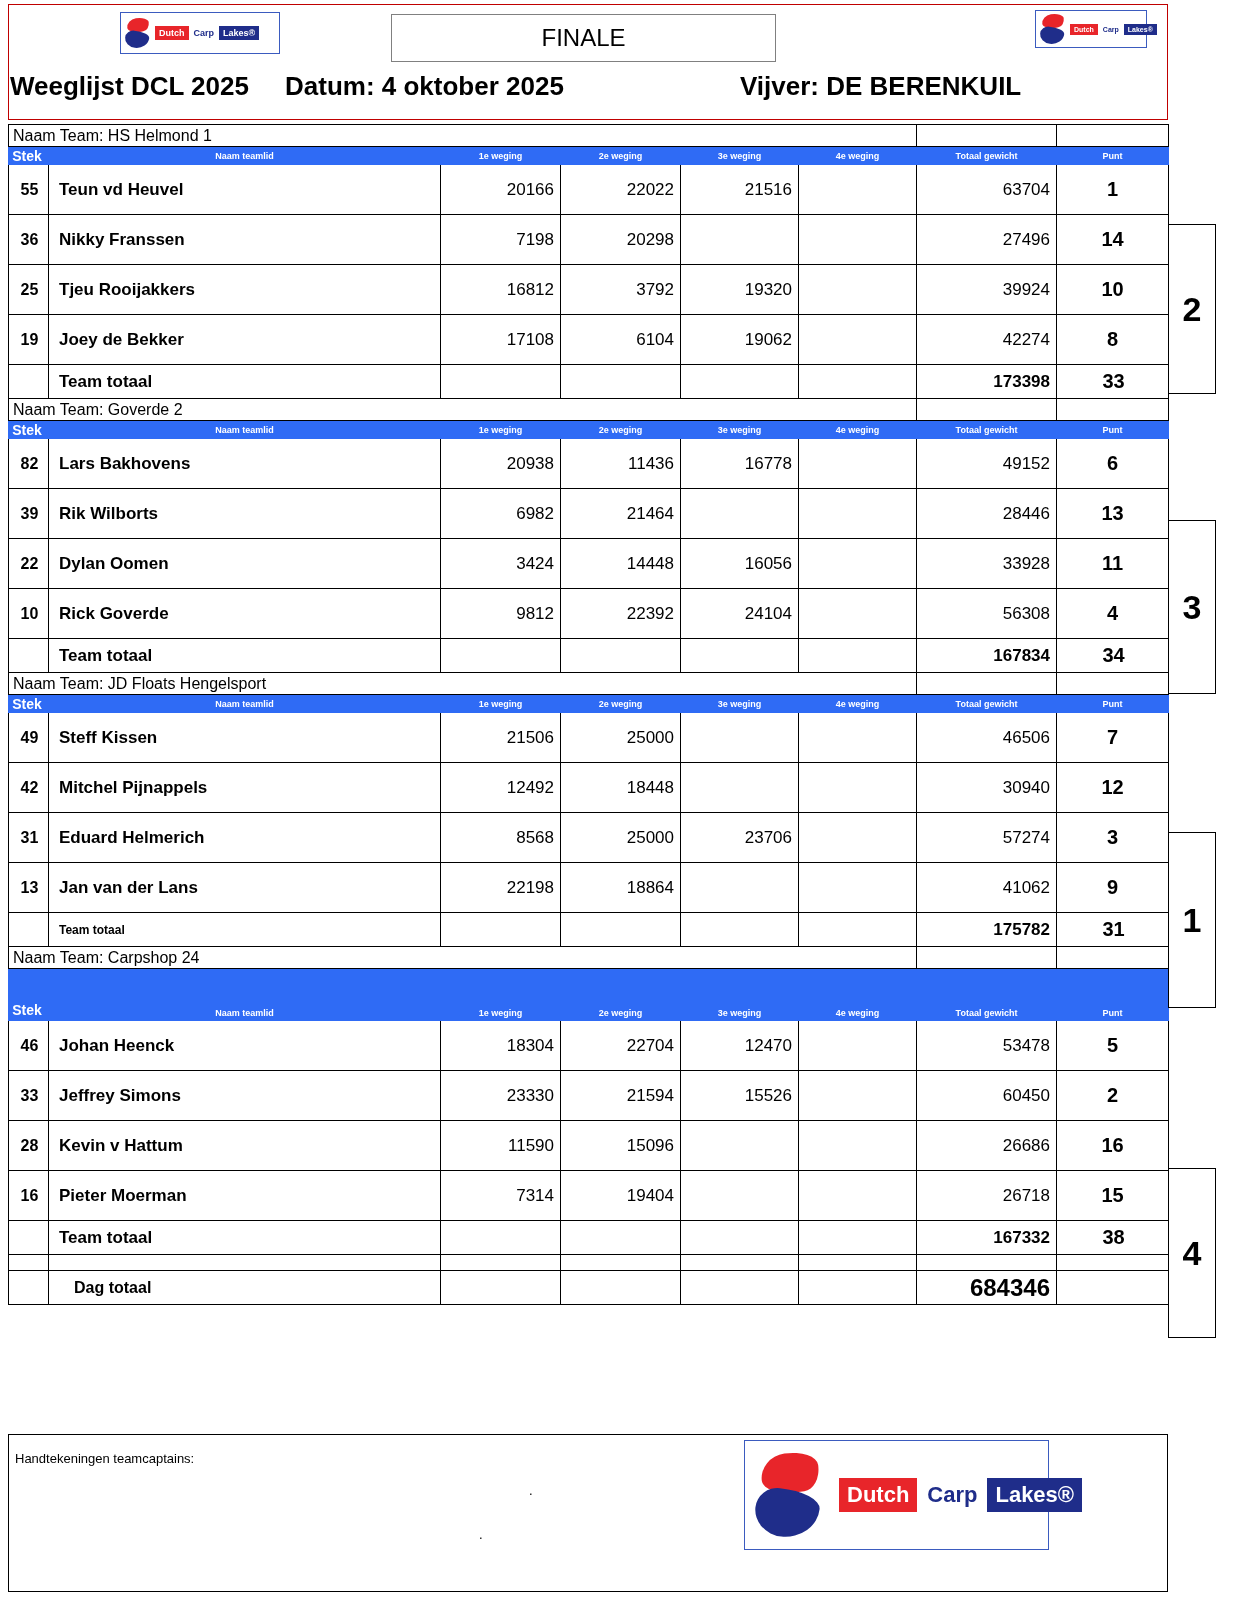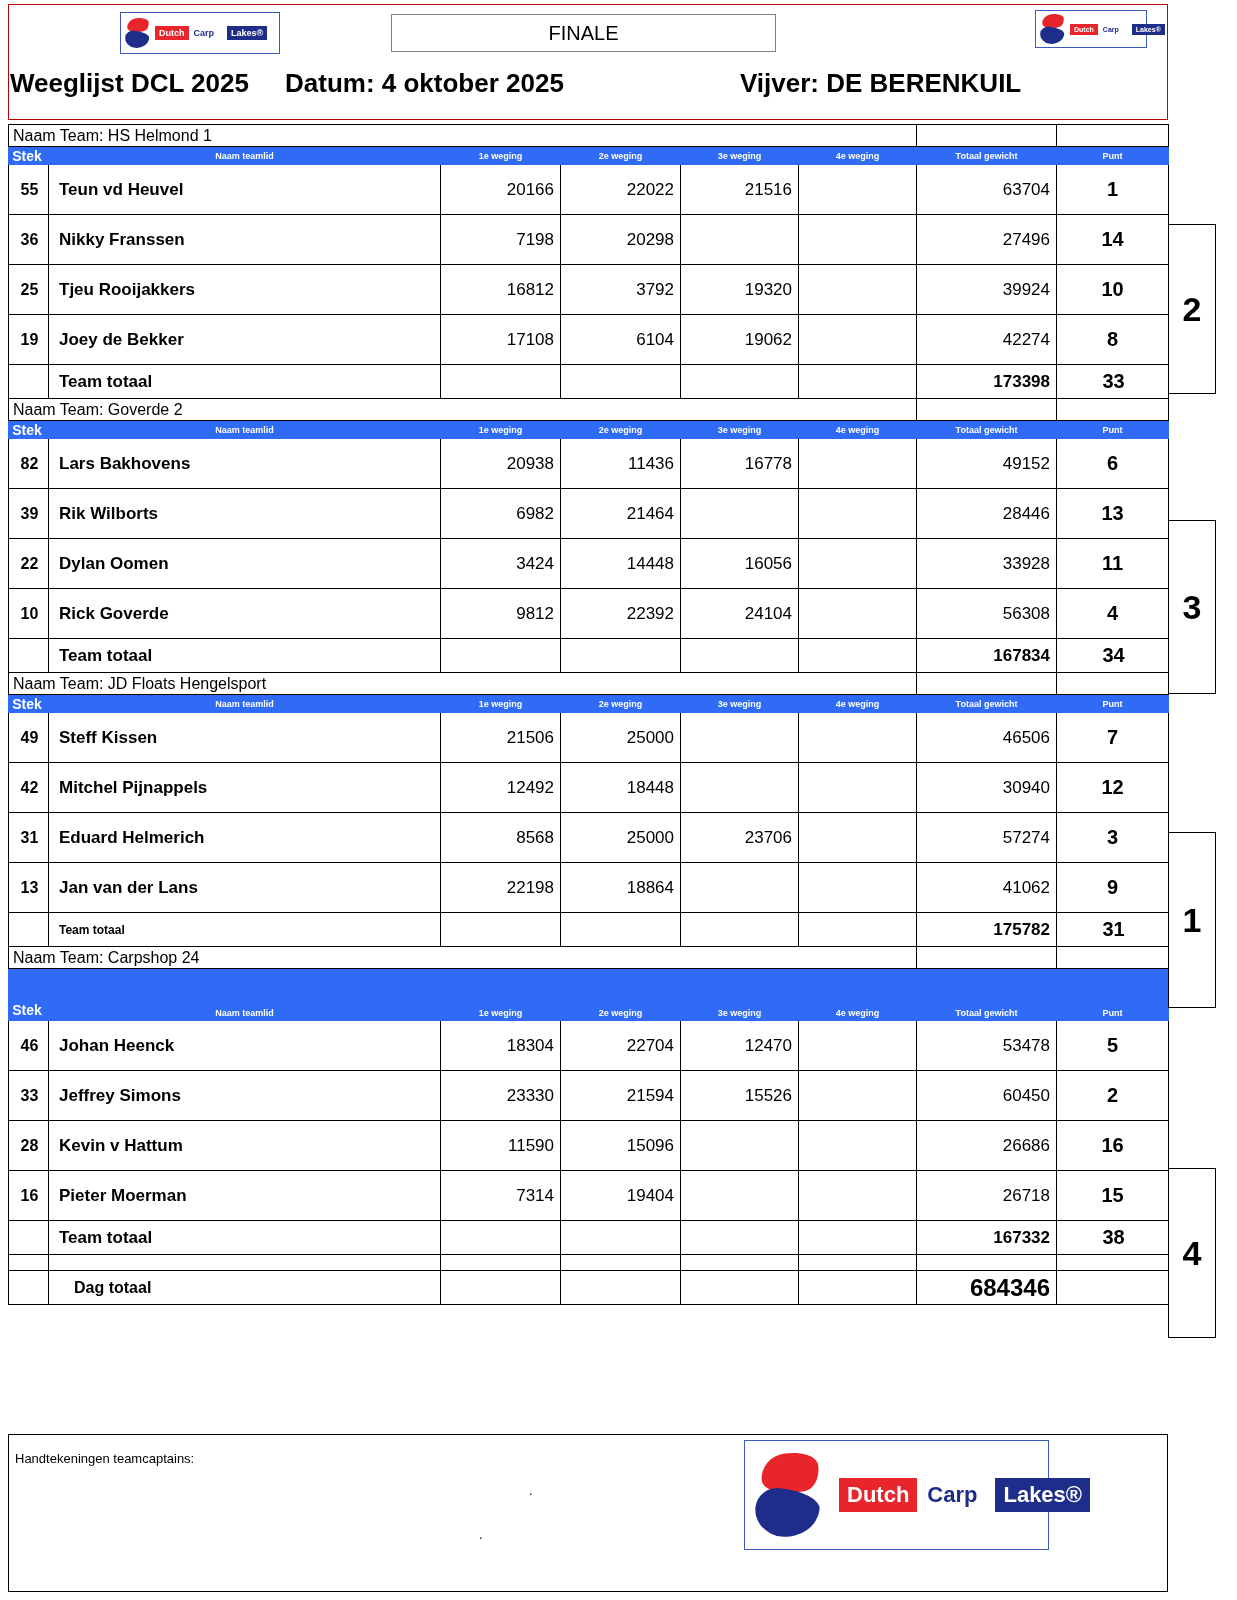--- a/index.html
+++ b/index.html
@@ -63,41 +63,41 @@
     border-radius: 35% 65% 55% 45% / 45% 35% 65% 55%;
     transform: rotate(6deg);
   }
   .logo-words {
     display: flex; align-items: center; gap: 3px;
     margin-left: 4px;
     font-size: 9px; font-weight: bold;
   }
   .w-dutch { background: #e8252a; color: #fff; padding: 2px 4px; }
   .w-carp  { color: #1f2d8a; padding: 2px 2px; }
-  .w-lakes { background: #1f2d8a; color: #fff; padding: 2px 4px; margin-left: 8px; }
+  .w-lakes { background: #1f2d8a; color: #fff; padding: 2px 4px; }
 
   .finale-box {
     position: absolute;
     left: 391px; top: 14px;
-    width: 385px; height: 38px;
+    width: 385px; height: 48px;
     border: 1px solid #808080;
     background: #fff;
     display: flex; align-items: center; justify-content: center;
-    font-size: 20px;
+    font-size: 24px;
     box-sizing: border-box;
     text-align: right;
   }
 
   .title-row {
     position: absolute;
-    left: 10px; top: 68px;
+    left: 10px; top: 60px;
     width: 1155px;
     height: 42px;
     display: flex;
-    align-items: flex-start;
+    align-items: flex-end;
     font-weight: bold;
     font-size: 26px;
     font-family: "Liberation Sans", sans-serif;
   }
   .title-row .t1 { width: 275px; }
   .title-row .t2 { width: 455px; }
   .title-row .t3 { }
 
   
   .grid {

